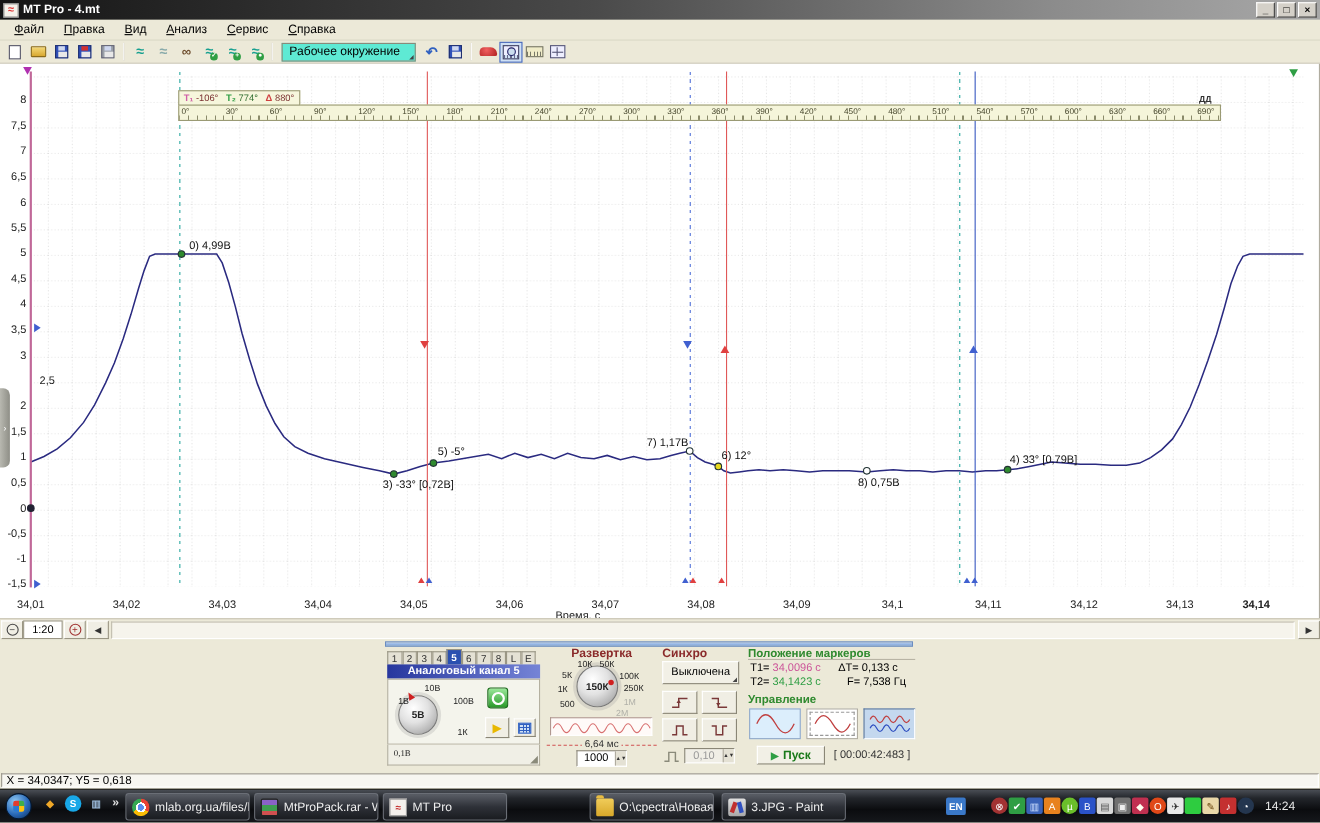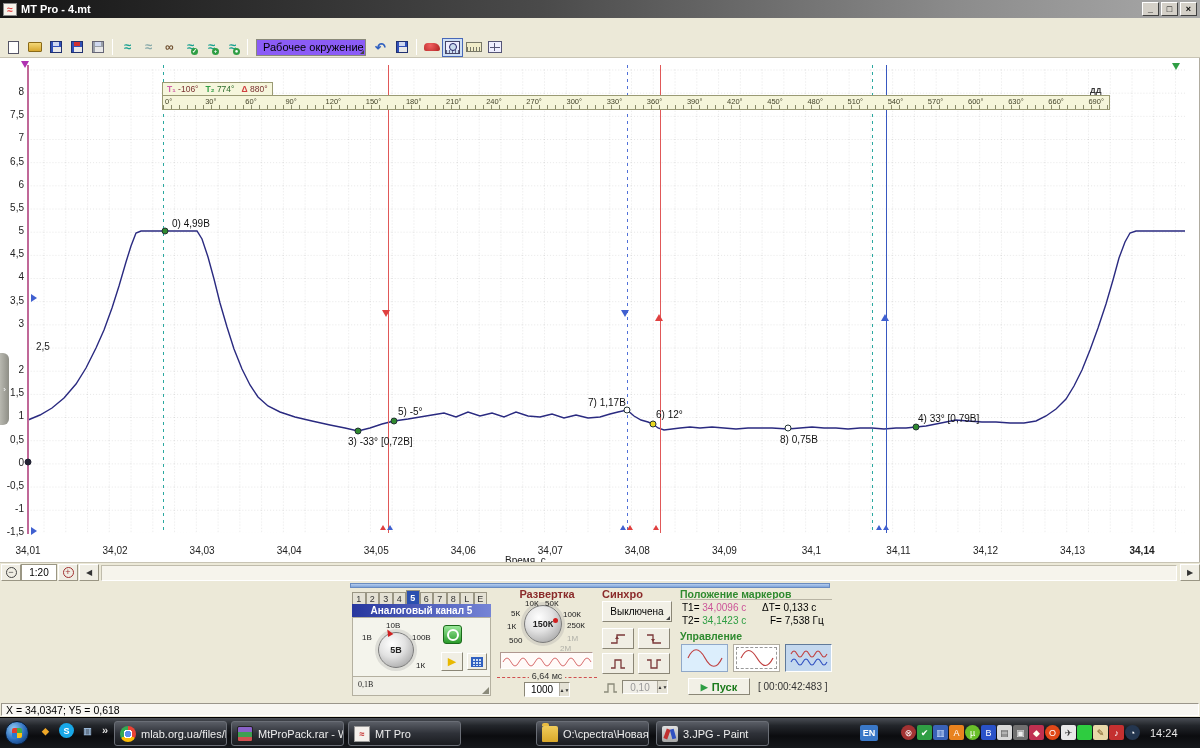--- a/index.html
+++ b/index.html
@@ -35,21 +35,21 @@
   .i-floppy{width:12px;height:12px;background:#3050b8;border:1px solid #203070;position:relative}
   .i-floppy::before{content:"";position:absolute;left:2px;top:0;width:6px;height:4px;background:#cfd8f0}
   .i-floppy::after{content:"";position:absolute;left:2px;bottom:0;width:8px;height:5px;background:#e8e8e8}
   .i-floppy.red::before{background:#d03030}
   .i-floppy.gray{background:#9aa0a8;border-color:#667}
   .i-wave{font-size:13px;color:#18a090;font-weight:bold;position:relative;line-height:14px}
   .i-wave .badge{position:absolute;right:-4px;bottom:-1px;width:7px;height:7px;border-radius:50%;
     font-size:6px;line-height:7px;text-align:center;color:#fff;background:#2f9e44;font-weight:bold}
   .i-wave.dim{color:#8aa}
   .i-glasses{font-size:12px;color:#705030;font-weight:bold}
-  .ws-drop{width:110px;height:17px;background:#8b5cf6;border:1px solid #8a8a7a;display:flex;align-items:center;
+  .ws-drop{width:122px;height:17px;background:#5eead4;border:1px solid #8a8a7a;display:flex;align-items:center;
     padding-left:6px;position:relative;margin:0 4px}
   .corner::after{content:"";position:absolute;right:1px;bottom:1px;width:0;height:0;
     border-left:4px solid transparent;border-bottom:4px solid #444}
   .i-undo{color:#3060c0;font-size:13px;font-weight:bold}
   .i-car{width:16px;height:8px;background:radial-gradient(circle at 40% 30%,#f06060,#b02020);border-radius:4px 6px 2px 2px}
   .i-zoomchart{width:15px;height:13px;border:1px solid #446;background:
     linear-gradient(#eef 0 8px,transparent 8px),repeating-linear-gradient(90deg,#668 0 1px,transparent 1px 3px);position:relative}
   .i-zoomchart::after{content:"";position:absolute;right:2px;top:1px;width:6px;height:6px;border:1px solid #226;border-radius:50%;background:#cde}
   .i-ruler2{width:16px;height:10px;border:1px solid #776;background:#f0ecc8;position:relative}
   .i-ruler2::after{content:"";position:absolute;left:0;bottom:0;width:100%;height:4px;
@@ -205,20 +205,28 @@
 
   <div class="titlebar">
     <span class="app-ico">≈</span>
     <span>MT Pro - 4.mt</span>
     <span class="spacer"></span>
     <span class="wbtn">_</span>
     <span class="wbtn">□</span>
     <span class="wbtn">×</span>
   </div>
 
+  <div class="menubar">
+    <span class="menu-item">Файл</span>
+      <span class="menu-item">Правка</span>
+      <span class="menu-item">Вид</span>
+      <span class="menu-item">Анализ</span>
+      <span class="menu-item">Сервис</span>
+      <span class="menu-item">Справка</span>
+  </div>
 
   <div class="toolbar">
     <span class="tbtn">
         <span class="i-page"></span>
       </span>
     <span class="tbtn">
         <span class="i-folder"></span>
       </span>
     <span class="tbtn">
         <span class="i-floppy"></span>
@@ -445,21 +453,21 @@
           <span class="tab">7</span>
           <span class="tab">8</span>
           <span class="tab">L</span>
           <span class="tab">E</span>
       </div>
       <div class="chhdr">Аналоговый канал 5</div>
       <div class="chbody"></div>
       <div class="chfoot">
           <span class="grip"></span>
         </div>
-      <div class="knob" style="left:28px;top:44px;width:36px;height:36px">
+      <div class="knob" style="left:12px;top:44px;width:36px;height:36px">
         <span class="kv">5В</span>
         <span class="kpoint" style="left:7px;top:-4px"></span>
       </div>
       <div class="layer">
         <span class="klabel" style="left: 36px; position: absolute; top: 33px;">10В</span>
           <span class="klabel" style="left: 62px; position: absolute; top: 45px;">100В</span>
           <span class="klabel" style="left: 66px; position: absolute; top: 73px;">1К</span>
           <span class="klabel" style="left: 8px; position: absolute; top: 92px; font-family: Liberation Serif, serif;">0,1В</span>
           <span class="klabel" style="left: 12px; position: absolute; top: 45px;">1В</span>
       </div>

